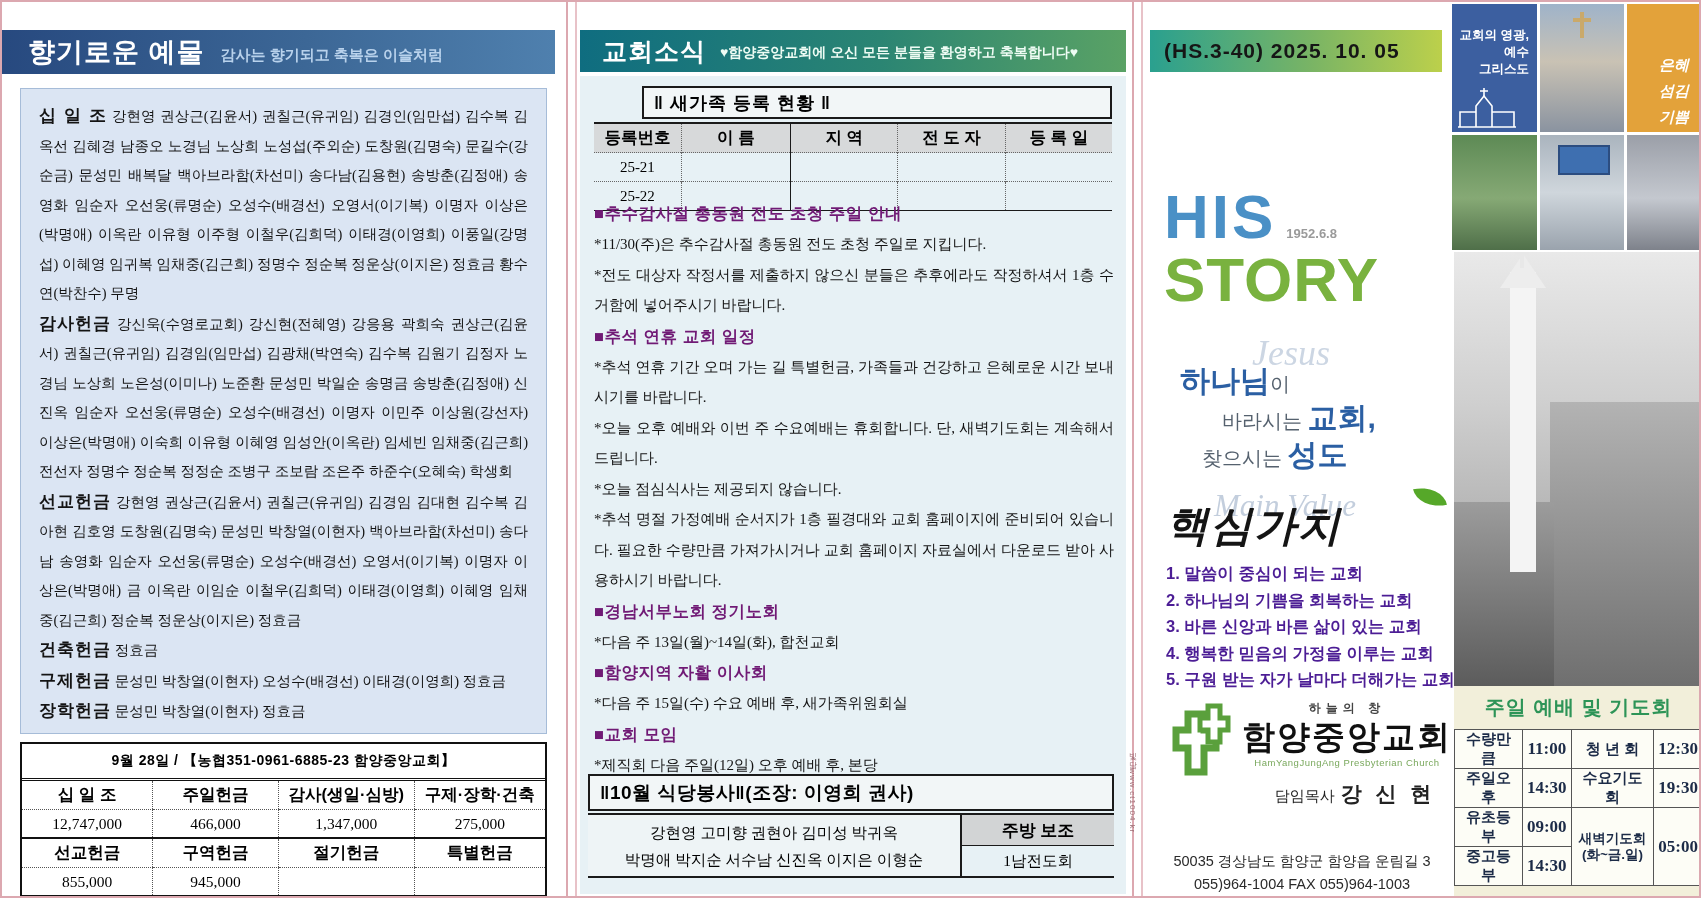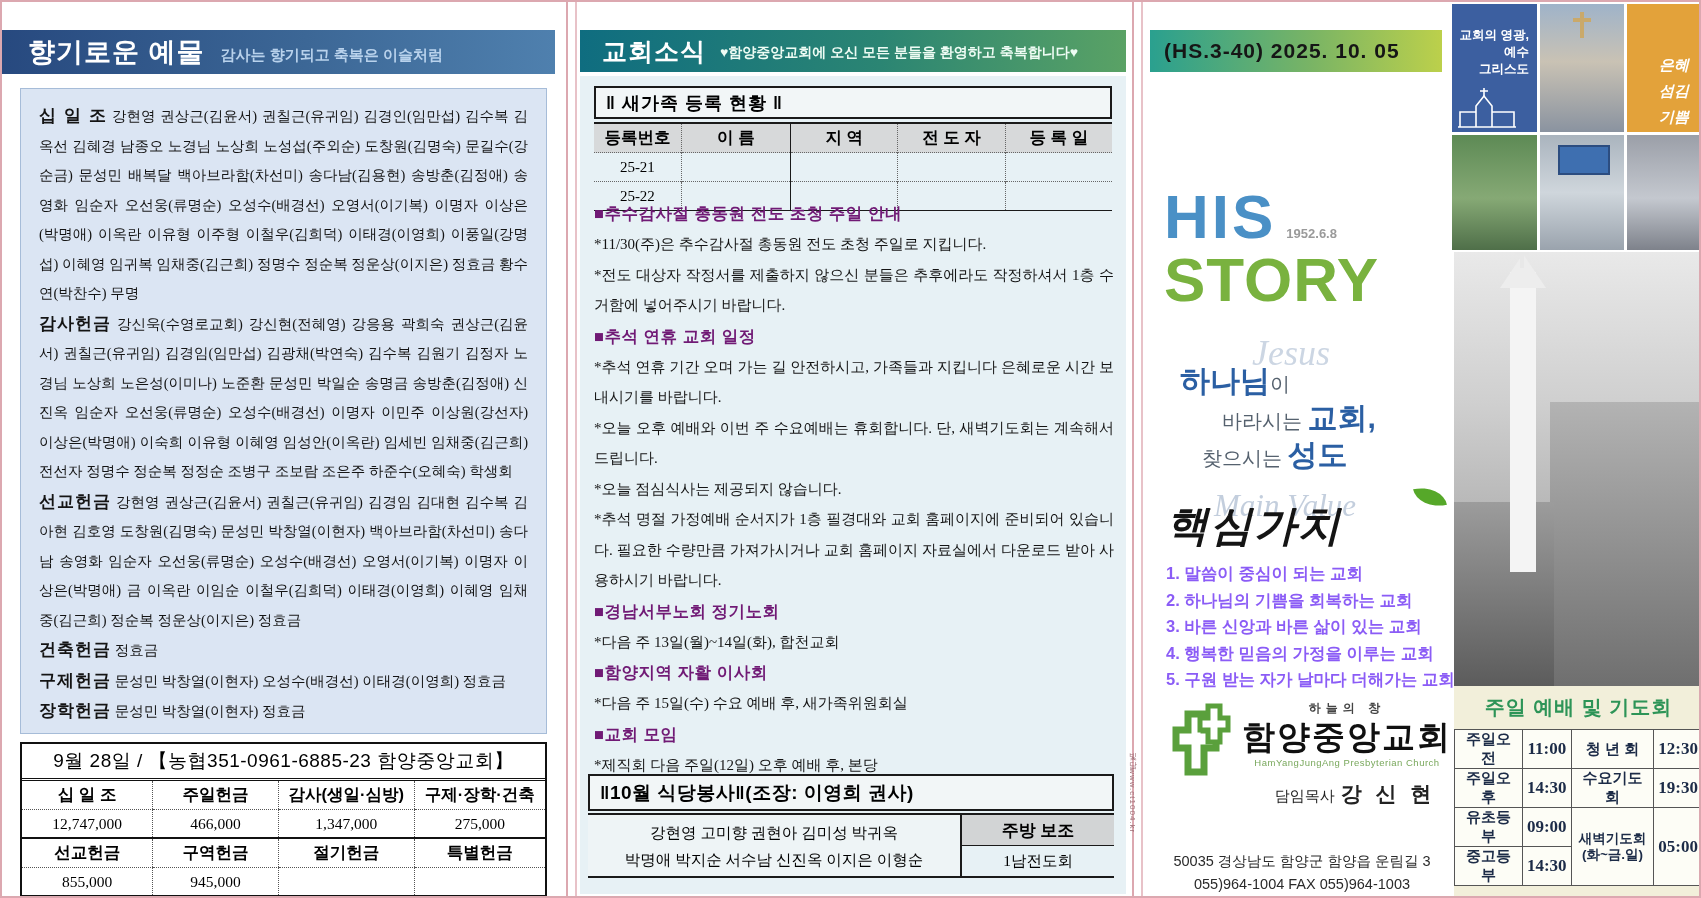--- a/index.html
+++ b/index.html
@@ -12,37 +12,37 @@
   .hdr-left{left:0;top:28px;width:553px;height:44px;background:linear-gradient(90deg,#27497f,#3c6796 55%,#4f80ae);
             display:flex;align-items:center;padding-left:26px;box-sizing:border-box;}
   .hdr-left .t{color:#fff;font-size:27px;font-weight:bold;letter-spacing:1px;}
   .hdr-left .s{color:#b9d2ec;font-size:15px;margin-left:16px;padding-top:6px;font-weight:bold;}
   .offer-box{left:18px;top:86px;width:527px;height:646px;background:#dbe5f3;border:1px solid #a6bcd8;
              box-sizing:border-box;padding:12px 18px;}
   .offer{margin:0;text-align:justify;font-size:14.5px;line-height:29.5px;color:#141414;
          font-family:"Liberation Serif",serif;}
   .offer b{font-size:17px;font-family:"Liberation Sans",sans-serif;letter-spacing:1px;}
   .fin{left:18px;top:740px;width:527px;border:2px solid #111;background:#fff;box-sizing:border-box;}
-  .fin .title{height:34px;display:flex;align-items:center;justify-content:center;font-weight:normal;
-              font-size:19px;border-bottom:3px double #111;letter-spacing:0.5px;}
+  .fin .title{height:34px;display:flex;align-items:center;justify-content:center;font-weight:bold;
+              font-size:14px;border-bottom:3px double #111;letter-spacing:0.5px;}
   .fin table{border-collapse:collapse;width:100%;}
   .fin td{border-left:1px dotted #555;text-align:center;vertical-align:middle;}
   .fin td:first-child{border-left:none;}
   .fin .h td{font-weight:bold;font-size:16.5px;height:26px;border-bottom:1px dotted #555;}
   .fin .v td{font-size:15.5px;height:25px;font-family:"Liberation Serif",serif;}
   .fin .v1 td{border-bottom:2px solid #111;}
   
   .hdr-mid{left:578px;top:28px;width:546px;height:42px;background:linear-gradient(90deg,#0f6d80,#2b8573 55%,#5aa265);
            display:flex;align-items:center;padding-left:22px;box-sizing:border-box;}
   .hdr-mid .t{color:#fff;font-size:25px;font-weight:bold;letter-spacing:1px;}
   .hdr-mid .s{color:#eefcf4;font-size:14px;margin-left:14px;padding-top:4px;font-weight:bold;}
   .mid-bg{left:578px;top:74px;width:546px;height:818px;background:#e7f1f5;}
   .ncr{left:592px;top:84px;width:518px;}
   .ncr .title{border:2px solid #1a1a1a;background:#f2f6f7;font-weight:bold;font-size:18px;
-              height:29px;display:flex;align-items:center;padding-left:10px;letter-spacing:1px;}
+              height:29px;display:flex;align-items:center;padding-left:10px;letter-spacing:1px;margin-left:48px;}
   .ncr table{border-collapse:collapse;width:100%;margin-top:3px;border-top:2px solid #1a1a1a;border-bottom:1px solid #1a1a1a;}
   .ncr th{background:#d7d9da;font-size:16.5px;height:26px;border-left:1px dotted #666;font-weight:bold;}
   .ncr td{height:26px;border-top:1px dotted #666;border-left:1px dotted #666;font-size:15px;
           font-family:"Liberation Serif",serif;text-align:center;}
   .ncr th:first-child,.ncr td:first-child{border-left:none;}
   .ncr .strong{border-left:1.5px solid #1a1a1a;}
   .ann{left:592px;top:196px;width:520px;}
   .ann h4{margin:0;font-size:16.5px;letter-spacing:0.5px;color:#701a75;line-height:31px;font-weight:bold;}
   .ann p{margin:0;font-size:15px;line-height:30.5px;text-align:justify;color:#141414;
          font-family:"Liberation Serif",serif;}
@@ -84,21 +84,21 @@
   .slogan{left:1178px;top:362px;width:280px;color:#55616e;font-size:20px;line-height:34px;}
   .slogan .em{color:#2b5fa3;font-size:30px;font-weight:bold;}
   .slogan .l2{padding-left:42px;}
   .slogan .l3{padding-left:22px;}
   .mv-wm{left:1212px;top:486px;font-family:Liberation Serif, serif;font-style:italic;
          font-size:31px;color:#c3cedd;}
   .leaf{position:absolute;left:1413px;top:484px;width:30px;height:22px;background:#56a829;
         border-radius:0 100% 0 100%;transform:rotate(-12deg);}
   .mv-title{left:1164px;top:496px;font-size:42px;font-weight:bold;font-style:italic;color:#141414;
             letter-spacing:2px;}
-  .values{left:1164px;top:558px;width:300px;font-size:16.5px;line-height:26.5px;color:#8b5cf6;font-weight:bold;}
+  .values{left:1164px;top:558px;width:300px;font-size:16.5px;line-height:26.5px;color:#4c1d95;font-weight:bold;}
   .chlogo{left:1168px;top:700px;width:64px;height:74px;}
   .chname-block{left:1240px;top:698px;width:210px;text-align:center;}
   .tagline{font-size:12px;color:#444;letter-spacing:5px;font-weight:bold;}
   .chname{font-size:33px;font-weight:bold;color:#101010;letter-spacing:2px;line-height:40px;}
   .chname-en{font-size:9.5px;color:#79a85c;letter-spacing:0.5px;}
   .pastor{left:1258px;top:778px;width:190px;text-align:center;font-size:15px;color:#222;}
   .pastor b{font-size:21px;letter-spacing:4px;margin-left:6px;}
   .addr{left:1150px;top:848px;width:300px;text-align:center;font-size:14.5px;color:#2a2a2a;line-height:23px;}
   .site{color:#d23a2a;font-weight:bold;font-size:14px;}
   .bigphoto{left:1452px;top:250px;width:249px;height:434px;background:linear-gradient(180deg,#e9e9e9 0%,#cfcfcf 35%,#a8a8a8 75%,#8f8f8f 100%);overflow:hidden;}
@@ -204,21 +204,21 @@
       </tr>
     </tbody>
       </table>
   </div>
 
   <div class="abs ann">
     <h4>■추수감사절 총동원 전도 초청 주일 안내</h4>
     <p>*11/30(주)은 추수감사절 총동원 전도 초청 주일로 지킵니다.</p>
     <p>*전도 대상자 작정서를 제출하지 않으신 분들은 추후에라도 작정하셔서 1층 수거함에 넣어주시기 바랍니다.</p>
     <h4>■추석 연휴 교회 일정</h4>
-    <p>*추석 연휴 기간 오며 가는 길 안전하시고, 가족들과 지킵니다 은혜로운 시간 보내시기를 바랍니다.</p>
+    <p>*추석 연휴 기간 오며 가는 길 특별헌금, 가족들과 건강하고 은혜로운 시간 보내시기를 바랍니다.</p>
     <p>*오늘 오후 예배와 이번 주 수요예배는 휴회합니다. 단, 새벽기도회는 계속해서 드립니다.</p>
     <p>*오늘 점심식사는 제공되지 않습니다.</p>
     <p>*추석 명절 가정예배 순서지가 1층 필경대와 교회 홈페이지에 준비되어 있습니다. 필요한 수량만큼 가져가시거나 교회 홈페이지 자료실에서 다운로드 받아 사용하시기 바랍니다.</p>
     <h4>■경남서부노회 정기노회</h4>
     <p>*다음 주 13일(월)~14일(화), 합천교회</p>
     <h4>■함양지역 자활 이사회</h4>
     <p>*다음 주 15일(수) 수요 예배 후, 새가족위원회실</p>
     <h4>■교회 모임</h4>
     <p>*제직회 다음 주일(12일) 오후 예배 후, 본당</p>
   </div>
@@ -329,21 +329,21 @@
     <div class="bldg2"></div>
     <div class="spire"></div>
     <div class="spire-cross"></div>
   </div>
 
   <div class="abs worship">
     <div class="title">주일 예배 및 기도회</div>
     <table>
       <tbody>
           <tr>
-        <td>주일오전</td>
+        <td>수량만큼</td>
         <td class="time">11:00</td>
         <td>청 년 회</td>
         <td class="time">12:30</td>
       </tr>
       <tr>
         <td>주일오후</td>
         <td class="time">14:30</td>
         <td>수요기도회</td>
         <td class="time">19:30</td>
       </tr>

